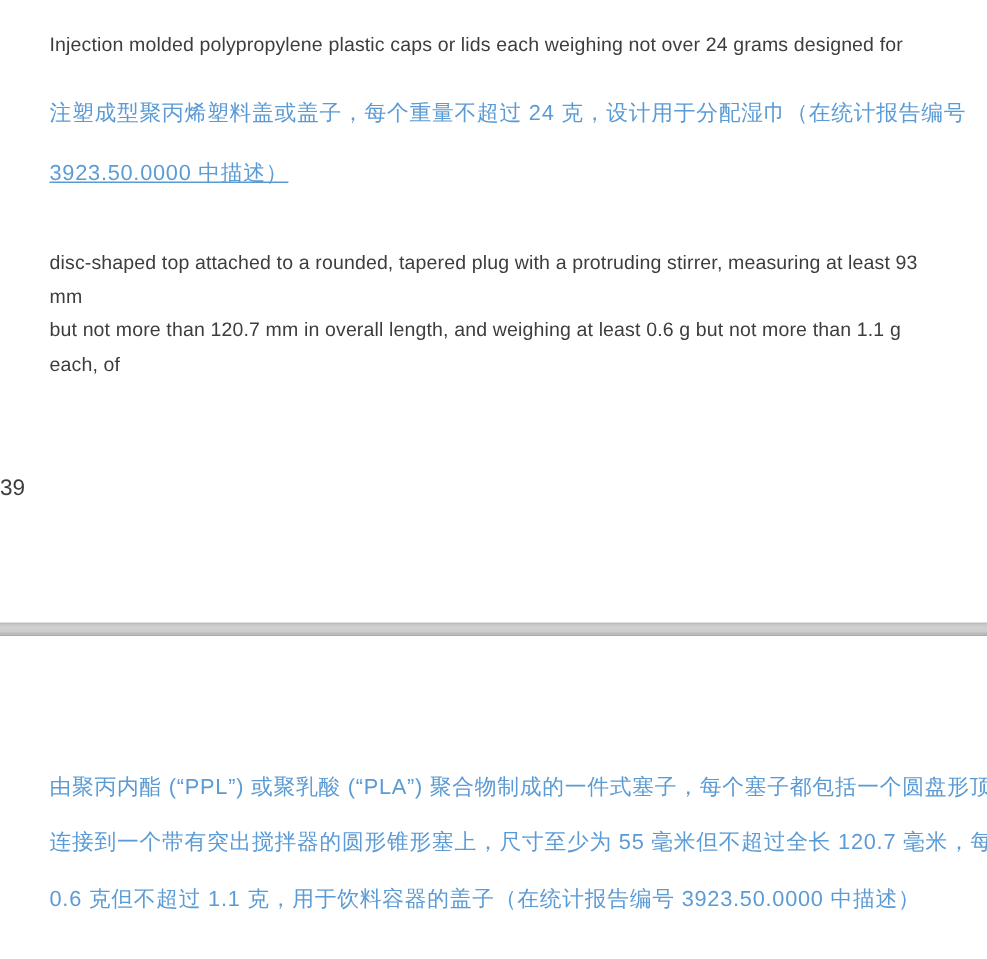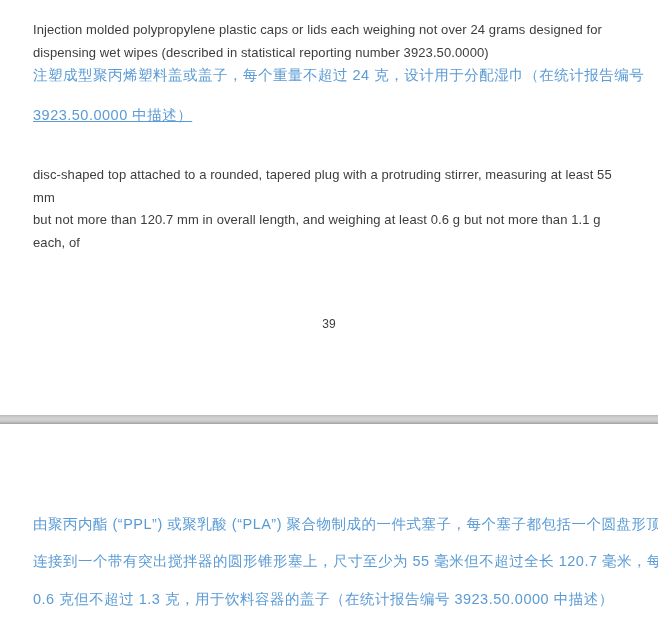--- a/index.html
+++ b/index.html
@@ -23,22 +23,22 @@
     letter-spacing: 0.1px;
   }
   .zh-line {
     font-size: 14.5px;
     color: #5b9bd5;
     letter-spacing: 0.5px;
     white-space: nowrap;
   }
   .page-number {
     left: 0; right: 0;
-    text-align: center;
-    font-size: 12px;
+    text-align: left;
+    font-size: 15px;
     color: #3d3d3d;
   }
   .separator {
     position: absolute;
     left: 0;
     width: 658px;
     top: 415px;
     height: 9px;
     background: linear-gradient(#c5c5c5, #d2d2d2 35%, #cbcbcb 75%, #b9b9b9 90%, #adadad);
     border-top: 1px solid #bdbdbd;
@@ -47,39 +47,38 @@
 </style>
 </head>
 <body>
 
 <div class="viewer">
 
   <div>
 
     <div class="abs en-para" style="top: 19px;">
       <div>Injection molded polypropylene plastic caps or lids each weighing not over 24 grams designed for</div>
-      <div>dispensing wet wipes (described in statistical reporting number 3923.50.0000)</div>
     </div>
 
     <div>
       <div class="abs zh-line" style="top: 66px; text-align: right;">注塑成型聚丙烯塑料盖或盖子，每个重量不超过 24 克，设计用于分配湿巾（在统计报告编号</div>
       <div class="abs zh-line" style="top: 106px; text-decoration: underline;">3923.50.0000 中描述）</div>
     </div>
 
     <div class="abs en-para" style="top: 164px;">
-      <div>disc-shaped top attached to a rounded, tapered plug with a protruding stirrer, measuring at least 55 mm</div>
+      <div>disc-shaped top attached to a rounded, tapered plug with a protruding stirrer, measuring at least 93 mm</div>
       <div>but not more than 120.7 mm in overall length, and weighing at least 0.6 g but not more than 1.1 g each, of</div>
     </div>
 
     <div class="abs page-number" style="top: 317px;">39</div>
   </div>
 
   <div class="separator"></div>
 
   <div>
     <div>
       <div class="abs zh-line" style="top: 515px;">由聚丙内酯 (“PPL”) 或聚乳酸 (“PLA”) 聚合物制成的一件式塞子，每个塞子都包括一个圆盘形顶部，该顶部</div>
       <div class="abs zh-line" style="top: 552px;">连接到一个带有突出搅拌器的圆形锥形塞上，尺寸至少为 55 毫米但不超过全长 120.7 毫米，每个重量至少</div>
-      <div class="abs zh-line" style="top: 590px;">0.6 克但不超过 1.3 克，用于饮料容器的盖子（在统计报告编号 3923.50.0000 中描述）</div>
+      <div class="abs zh-line" style="top: 590px;">0.6 克但不超过 1.1 克，用于饮料容器的盖子（在统计报告编号 3923.50.0000 中描述）</div>
     </div>
   </div>
 
 </div>
 
 </body></html>

